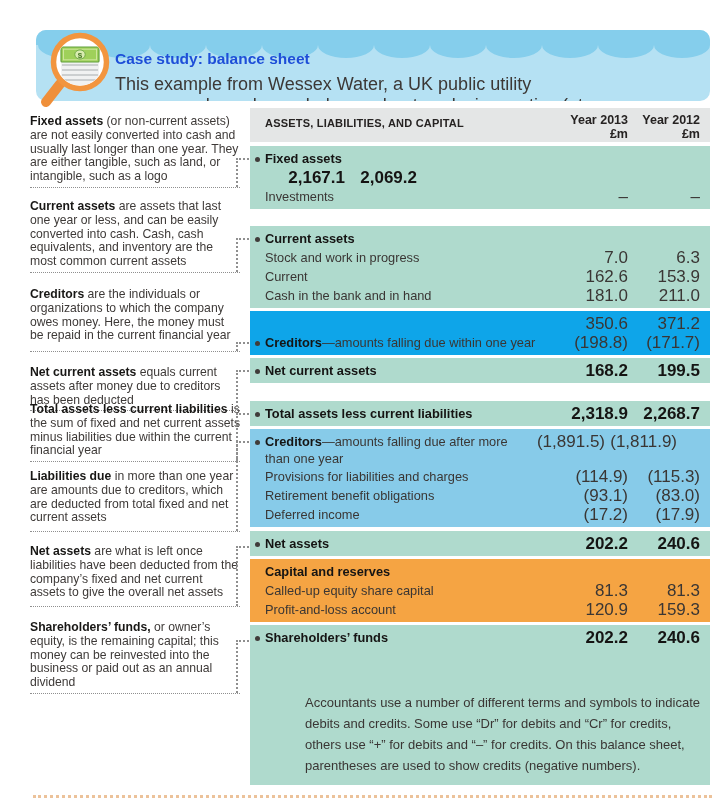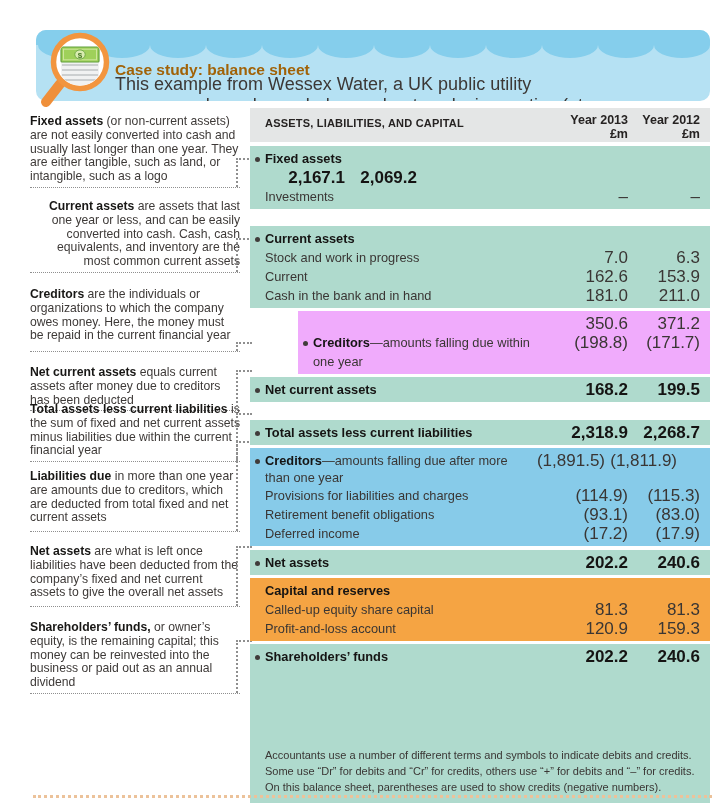--- a/index.html
+++ b/index.html
@@ -7,21 +7,21 @@
     --hblue:#b5e1f3; --wave:#85ceec; --aorange:#ef8f3a;
     --ink:#161514; --body:#3a3634; --conn:#8f8f8f;
   }
   html,body{margin:0;padding:0;background:#fff;}
   .page{position:relative;width:720px;height:803px;background:#fff;overflow:hidden;
         font-family:"Liberation Sans","DejaVu Sans",sans-serif;color:var(--body);}
   
   .header-box{position:absolute;left:36px;top:30px;width:674px;height:71px;
               background:var(--hblue);border-radius:10px;overflow:hidden;}
   .wave{position:absolute;left:0;top:0;}
-  .hb-title{position:absolute;left:79px;top:31px;font-size:15.5px;font-weight:bold;color:#a16207;}
+  .hb-title{position:absolute;left:79px;top:20px;font-size:15.5px;font-weight:bold;color:#1d4ed8;}
   .hb-desc{position:absolute;left:79px;top:44px;width:492px;font-size:18px;line-height:21px;color:#3c3836;}
   .magnifier{position:absolute;left:38px;top:30px;z-index:5;}
   
   .def{position:absolute;left:30px;width:210px;font-size:12.2px;line-height:13.8px;
        color:#3e3a38;border-bottom:1px dotted #8f8f8f;}
   .def b{color:#181715;}
   
   .conn-h{position:absolute;left:236px;width:16px;height:0;border-top:2px dotted var(--conn);}
   .conn-v{position:absolute;left:236px;width:0;border-left:2px dotted var(--conn);}
   
@@ -38,21 +38,21 @@
   .row b{color:#151413;}
   .lbl{flex:1;padding-right:6px;}
   .lbl.wrap{max-width:254px;line-height:17px;padding-top:1px;}
   .v{width:80px;text-align:right;font-size:17px;}
   .v2{width:72px;}
   .bv{font-weight:bold;color:#151413;}
   .row.bullet::before{content:"";position:absolute;left:5px;top:7.5px;width:5px;height:5px;
                       border-radius:50%;background:#403c3a;}
   .footnote{position:absolute;left:15px;right:9px;bottom:9px;}
   .fn-title{font-size:11.3px;font-weight:bold;color:#1b1918;margin-bottom:2px;letter-spacing:.1px;}
-  .fn-text{font-size:11px;line-height:16px;color:#3a3634;}
+  .fn-text{font-size:13px;line-height:21px;color:#3a3634;margin-left:40px;}
   .bottom-rule{position:absolute;left:33px;top:795px;width:679px;height:0;
                border-top:3px dotted #ecc29a;}
 </style>
 </head>
 <body>
 
 <div class="page">
 
   <div class="header-box">
     <svg class="wave" width="674" height="30" aria-hidden="true">
@@ -80,21 +80,21 @@
       <line x1="24" y1="50" x2="60" y2="50" stroke="#bfc3c5" stroke-width="1.6"></line>
       <rect x="23" y="17" width="38" height="15" rx="1" fill="#9fd05a" stroke="#63a03c" stroke-width="1.2"></rect>
       <rect x="25.5" y="19.2" width="33" height="10.6" fill="none" stroke="#cde69c" stroke-width="1"></rect>
       <ellipse cx="42" cy="24.5" rx="5.2" ry="4.6" fill="#d9ecb0" stroke="#63a03c" stroke-width="0.8"></ellipse>
       <text x="42" y="27.6" text-anchor="middle" font-size="8" font-weight="bold" fill="#4a7a28" font-family="Liberation Sans, sans-serif">$</text>
     </g>
   </svg>
 
   <div id="defs">
       <div class="def" style="top: 115px; padding-bottom: 3px;"><b>Fixed assets</b> (or non-current assets) are not easily converted into cash and usually last longer than one year. They are either tangible, such as land, or intangible, such as a logo</div>
-      <div class="def" style="top: 200px; padding-bottom: 3px; text-align: right;"><b>Current assets</b> are assets that last one year or less, and can be easily converted into cash. Cash, cash equivalents, and inventory are the most common current assets</div>
+      <div class="def" style="top: 200px; padding-bottom: 3px;"><b>Current assets</b> are assets that last one year or less, and can be easily converted into cash. Cash, cash equivalents, and inventory are the most common current assets</div>
       <div class="def" style="top: 288px; padding-bottom: 8px;"><b>Creditors</b> are the individuals or organizations to which the company owes money. Here, the money must be repaid in the current financial year</div>
       <div class="def" style="top: 366px; padding-bottom: 3px;"><b>Net current assets</b> equals current assets after money due to creditors has been deducted</div>
       <div class="def" style="top: 403px; padding-bottom: 3px;"><b>Total assets less current liabilities</b> is the sum of fixed and net current assets minus liabilities due within the current financial year</div>
       <div class="def" style="top: 470px; padding-bottom: 6px;"><b>Liabilities due</b> in more than one year are amounts due to creditors, which are deducted from total fixed and net current assets</div>
       <div class="def" style="top: 545px; padding-bottom: 6px;"><b>Net assets</b> are what is left once liabilities have been deducted from the company’s fixed and net current assets to give the overall net assets</div>
       <div class="def" style="top: 621px; padding-bottom: 3px;"><b>Shareholders’ funds,</b> or owner’s equity, is the remaining capital; this money can be reinvested into the business or paid out as an annual dividend</div>
     </div>
 
   <div id="connectors">
       <div class="conn-h" style="top: 158px;"></div>
@@ -159,21 +159,21 @@
             <span class="lbl">Current</span>
             <span class="v v1">162.6</span>
             <span class="v v2">153.9</span>
           </div>
           <div class="row">
             <span class="lbl">Cash in the bank and in hand</span>
             <span class="v v1">181.0</span>
             <span class="v v2">211.0</span>
           </div>
         </div>
-        <div class="band" style="background: #f0abfc; margin-top: 3px; margin-left: 48px;">
+        <div class="band" style="background: #0ea5e9; margin-top: 3px;">
           <div class="row">
             <span class="lbl"></span>
             <span class="v v1">350.6</span>
             <span class="v v2">371.2</span>
           </div>
           <div class="row bullet">
             <span class="lbl"><b>Creditors</b>—amounts falling due within one year</span>
             <span class="v v1">(198.8)</span>
             <span class="v v2">(171.7)</span>
           </div>

